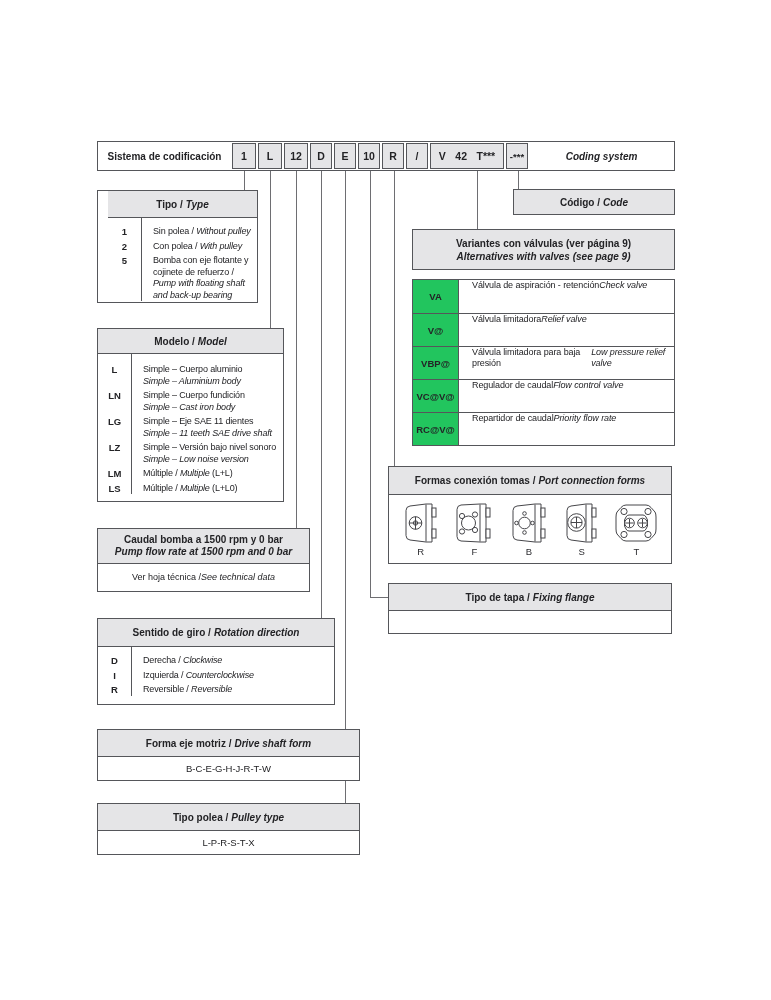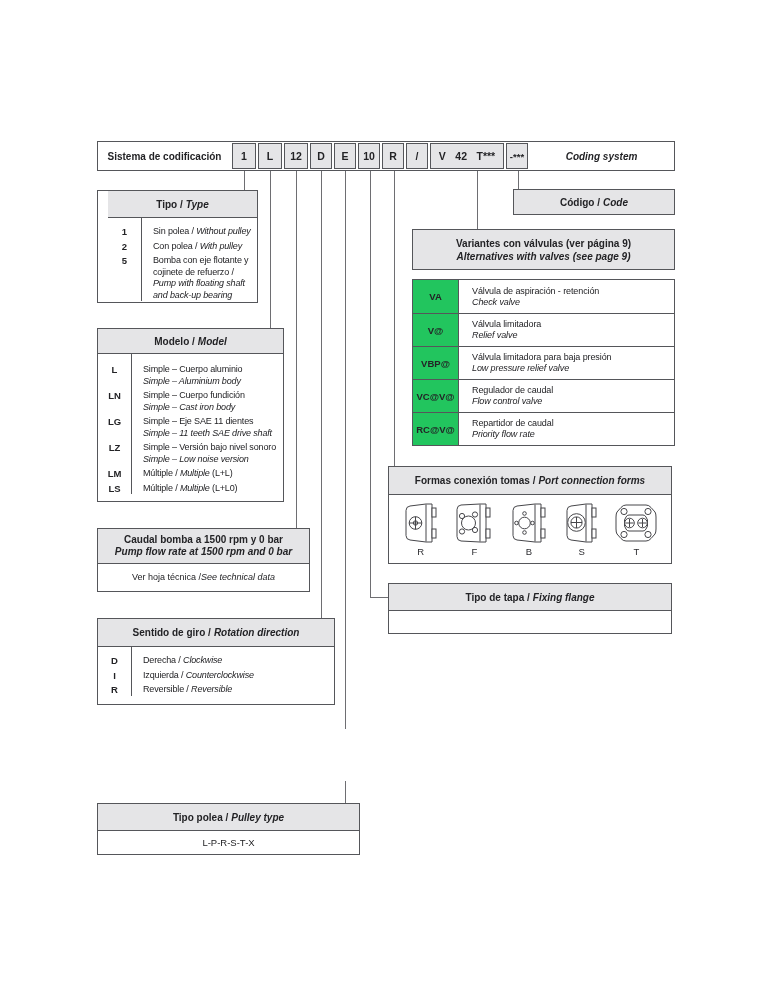--- a/index.html
+++ b/index.html
@@ -33,21 +33,21 @@
   .hcell{background:#e5e5e7;border:1px solid #55565a;box-sizing:border-box;display:flex;
          align-items:center;justify-content:center;font-weight:bold;font-size:10.5px;}
   .hlabel{display:flex;align-items:center;justify-content:center;font-weight:bold;font-size:10px;}
   .hgroup{justify-content:space-around;padding:0 3px;}
 
   
   .vrow{display:flex;align-items:stretch;height:33px;box-sizing:border-box;}
   .vrow + .vrow{border-top:1px solid #55565a;}
   .vkey{flex:0 0 45px;background:#22c55e;border-right:1px solid #55565a;display:flex;align-items:center;
         justify-content:center;font-weight:bold;font-size:9.5px;}
-  .vdesc{display:flex;flex-direction:column;justify-content:center;padding-left:13px;
+  .vdesc{display:flex;justify-content:center;padding-left:13px;
          font-size:9px;line-height:11px;letter-spacing:-0.1px;}
   .vdesc i{font-style:italic;}
 
   
   .figs{display:flex;justify-content:space-evenly;align-items:flex-start;padding-top:6px;}
   .fig{display:flex;flex-direction:column;align-items:center;}
   .fig svg{display:block;}
   .figlab{font-size:9.5px;margin-top:1px;color:#2c2c30;}
   svg .ln{fill:none;stroke:#46464a;stroke-width:1;}
   svg .fl{fill:#fff;stroke:#46464a;stroke-width:1;}
@@ -179,20 +179,27 @@
         <div class="ikey">I</div>
         <div class="itxt nw"><span>Izquierda / </span><i>Counterclockwise</i></div>
       </div>
       <div class="irow">
         <div class="ikey">R</div>
         <div class="itxt nw"><span>Reversible / </span><i>Reversible</i></div>
       </div>
     </div>
   </div>
 
+  <div class="box" style="left:97px;top:729px;width:263px;height:52px;">
+    <div class="box-hd" style="height:26px;">
+      <span>Forma eje motriz /</span>
+        <i>Drive shaft form</i>
+    </div>
+    <div class="val-row" style="height:22px;">B-C-E-G-H-J-R-T-W</div>
+  </div>
 
   <div class="box" style="left:97px;top:803px;width:263px;height:52px;">
     <div class="box-hd" style="height:26px;">
       <span>Tipo polea /</span>
         <i>Pulley type</i>
     </div>
     <div class="val-row" style="height:22px;">L-P-R-S-T-X</div>
   </div>
 
   <div class="box" style="left:513px;top:189px;width:162px;height:26px;background:#e5e5e7;">

